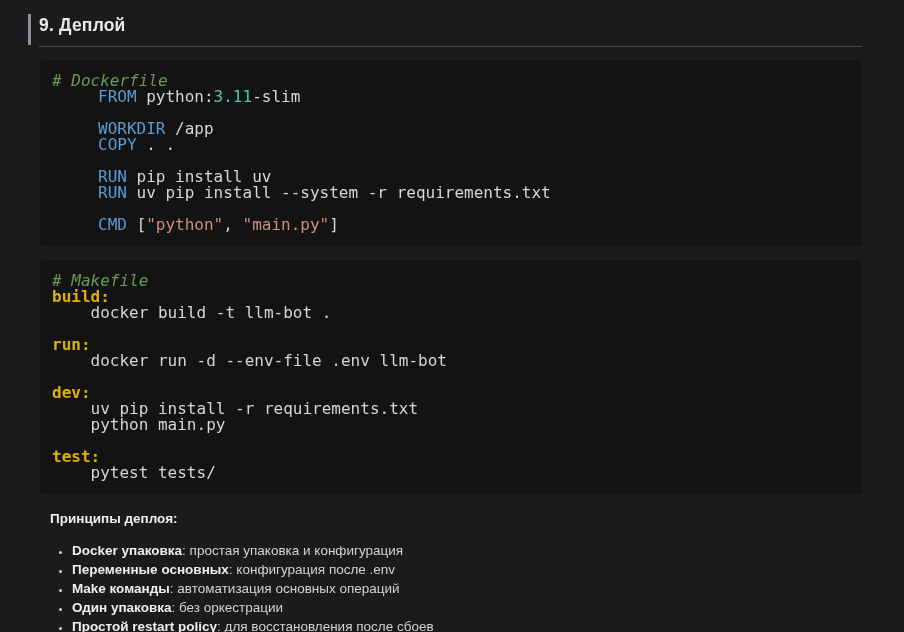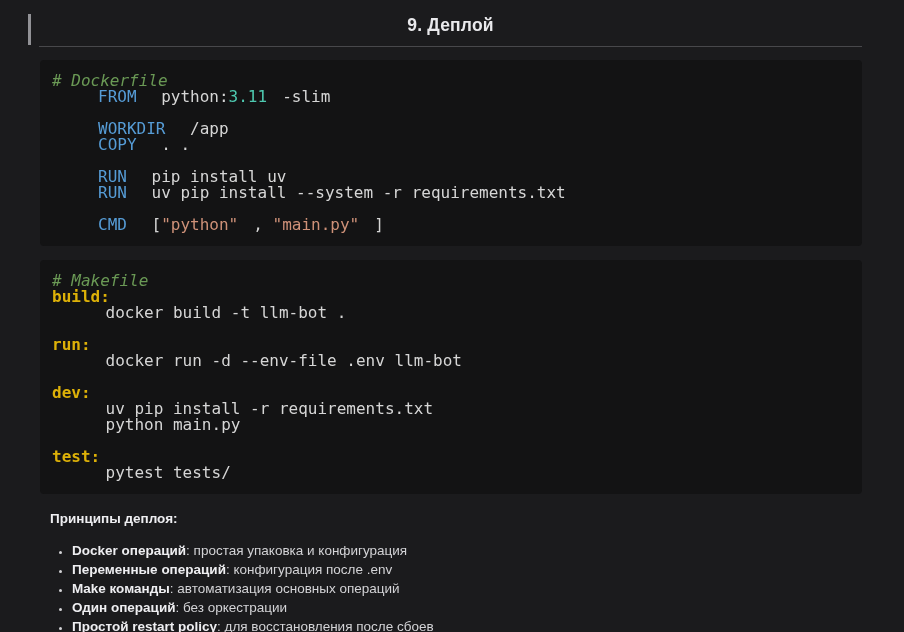--- a/index.html
+++ b/index.html
@@ -8,21 +8,20 @@
     overflow: hidden;
     background: var(--bg-page, #1b1b1d);
     font-family: "Liberation Sans", sans-serif;
     color: var(--fg-body, #d3d3d6);
   }
   
   .h-wrap {
     display: flex;
     align-items: stretch;
     margin: 13px 42px 0 28px;
-    text-align: center;
   }
   .h-bar {
     width: 3px;
     background: var(--c-bar, #929296);
     margin: 1px 0 2px 0;
   }
   .h-title {
     flex: 1;
     margin-left: 8px;
     font-size: 17.5px;
@@ -43,21 +42,21 @@
     line-height: 16px;
     color: var(--fg-code, #d6d6d6);
   }
   .code + .code { margin-top: 14px; }
   .cl { white-space: pre; min-height: 16px; }
   .cl .c { color: var(--c-comment, #6a9955); font-style: italic; }
   .cl .k { color: var(--c-keyword, #569cd6); margin-left: 46px; }
   .cl .n { color: var(--c-number, #4ec9b0); text-align: right; }
   .cl .s { color: var(--c-string, #ce9178); }
   .cl .t { color: var(--c-target, #ddb108); font-weight: 700; }
-  .cl .p { color: var(--fg-code, #d6d6d6); padding-left: 15px; }
+  .cl .p { color: var(--fg-code, #d6d6d6); }
   
   .principles-head {
     margin: 17px 42px 0 34px;
     font-size: 13.5px;
     font-weight: 700;
     color: var(--fg-strong, #eeeef1);
     padding-left: 16px;
   }
   ul.principles {
     margin: 15px 42px 0 34px;
@@ -83,18 +82,18 @@
   <h1 class="h-title">9. Деплой</h1>
 </div>
 
 <pre class="code"><div class="cl"><span class="c"># Dockerfile</span></div><div class="cl"><span class="k">FROM</span><span class="p"> python:</span><span class="n">3.11</span><span class="p">-slim</span></div><div class="cl"> </div><div class="cl"><span class="k">WORKDIR</span><span class="p"> /app</span></div><div class="cl"><span class="k">COPY</span><span class="p"> . .</span></div><div class="cl"> </div><div class="cl"><span class="k">RUN</span><span class="p"> pip install uv</span></div><div class="cl"><span class="k">RUN</span><span class="p"> uv pip install --system -r requirements.txt</span></div><div class="cl"> </div><div class="cl"><span class="k">CMD</span><span class="p"> [</span><span class="s">"python"</span><span class="p">, </span><span class="s">"main.py"</span><span class="p">]</span></div></pre>
 
 <pre class="code"><div class="cl"><span class="c"># Makefile</span></div><div class="cl"><span class="t">build:</span></div><div class="cl"><span class="p">    docker build -t llm-bot .</span></div><div class="cl"> </div><div class="cl"><span class="t">run:</span></div><div class="cl"><span class="p">    docker run -d --env-file .env llm-bot</span></div><div class="cl"> </div><div class="cl"><span class="t">dev:</span></div><div class="cl"><span class="p">    uv pip install -r requirements.txt</span></div><div class="cl"><span class="p">    python main.py</span></div><div class="cl"> </div><div class="cl"><span class="t">test:</span></div><div class="cl"><span class="p">    pytest tests/</span></div></pre>
 
 <p class="principles-head">Принципы деплоя:</p>
 
 <ul class="principles">
-    <li><strong>Docker операций</strong><span>: простая упаковка и конфигурация</span></li>
-    <li><strong>Переменные операций</strong><span>: конфигурация после .env</span></li>
+    <li><strong>Docker упаковка</strong><span>: простая упаковка и конфигурация</span></li>
+    <li><strong>Переменные основных</strong><span>: конфигурация после .env</span></li>
     <li><strong>Make команды</strong><span>: автоматизация основных операций</span></li>
-    <li><strong>Один операций</strong><span>: без оркестрации</span></li>
+    <li><strong>Один упаковка</strong><span>: без оркестрации</span></li>
     <li><strong>Простой restart policy</strong><span>: для восстановления после сбоев</span></li>
   </ul>
 
 </body></html>

